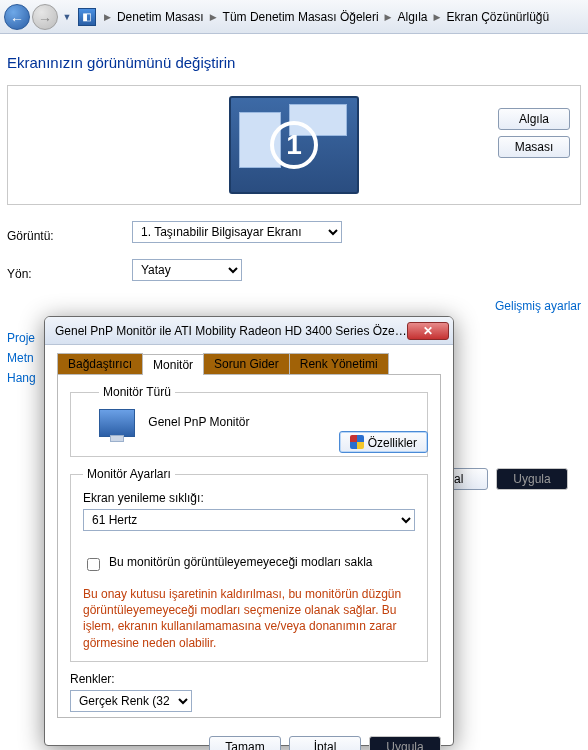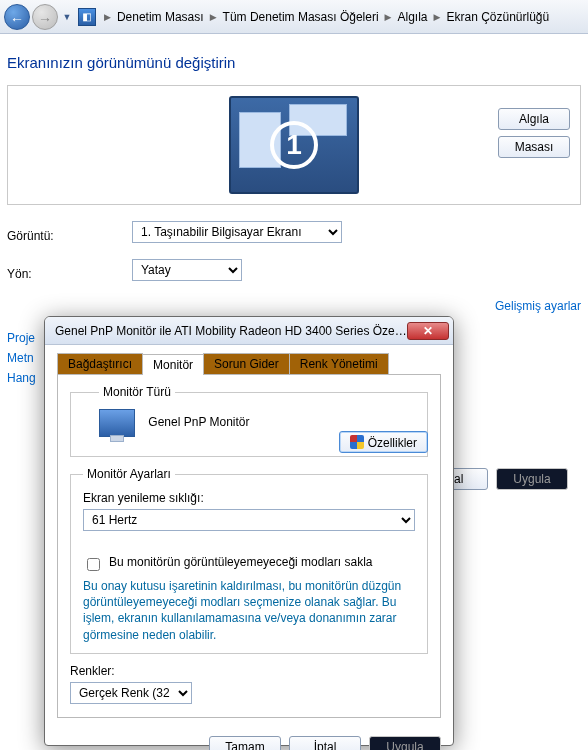--- a/index.html
+++ b/index.html
@@ -200,21 +200,21 @@
   .monitor-icon-sm:after{
     content:''; position:absolute; left:10px; right:10px; bottom:-6px; height:5px;
     background:#cbd6e6; border:1px solid #9bb0cc;
   }
   .prop-btn { position:absolute; right:12px; top:56px; }
   .shield {
     width:14px;height:14px;display:inline-block;
     background: conic-gradient(#2a6ecf 0 25%, #f3c72a 0 50%, #2a6ecf 0 75%, #c53232 0 100%);
     border-radius:2px; vertical-align:-2px; margin-right:4px;
   }
-  .helptext { color:#0369a1; margin-top:4px; line-height:1.35; }
+  .helptext { color:#c2410c; margin-top:12px; line-height:1.35; }
   .checkbox { display:flex; gap:6px; margin-top:24px; }
   .dialog-buttons {
     display:flex; justify-content:flex-end; gap:8px;
     padding: 8px 12px 12px 12px;
   }
 </style>
 </head>
 <body>
 
 <div class="toolbar">

